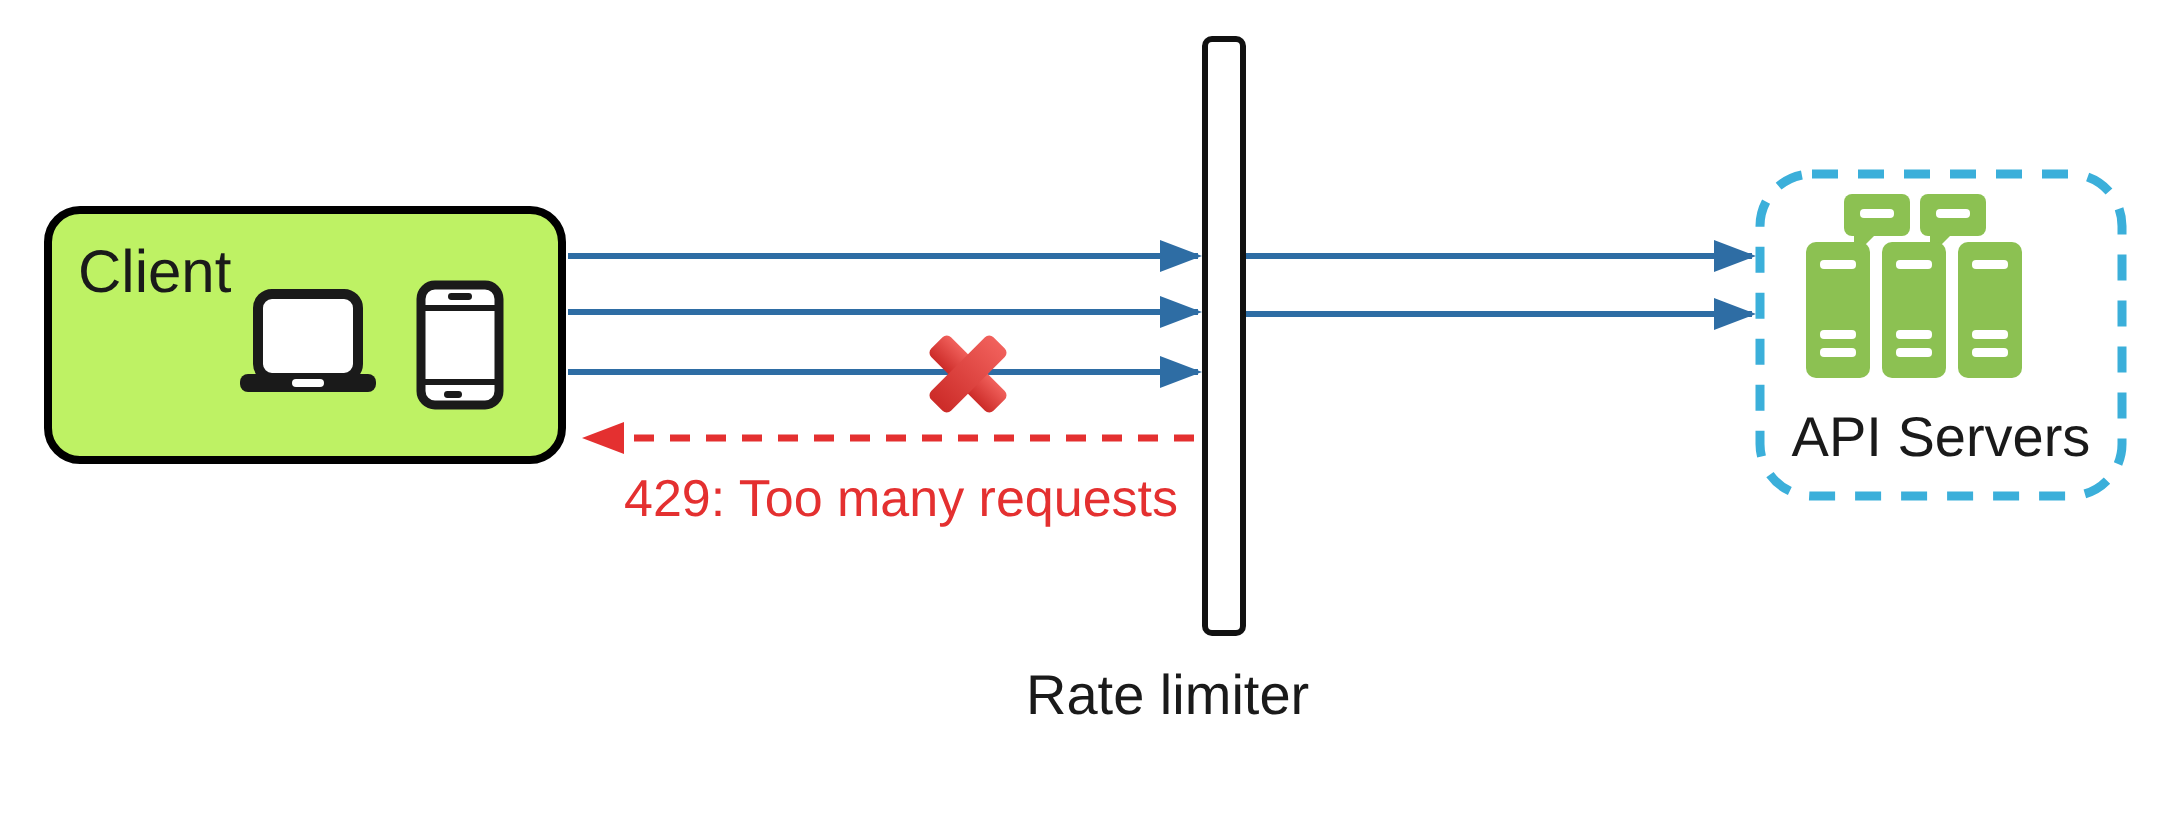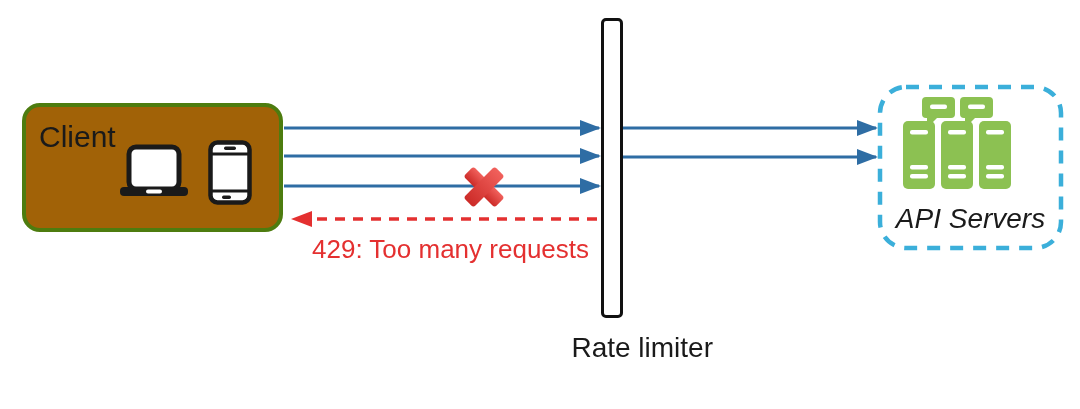--- a/index.html
+++ b/index.html
@@ -11,23 +11,23 @@
     font-family: "Liberation Sans", "DejaVu Sans", sans-serif;
     overflow: hidden;
   }
   .layer { position: absolute; left: 0; top: 0; }
 
   .client-box {
     position: absolute;
     left: 22px; top: 103px;
     width: 261px; height: 129px;
     box-sizing: border-box;
-    border: 4px solid #4d7c0f;
+    border: 4px solid #000000;
     border-radius: 18px;
-    background: #a16207;
+    background: #bef264;
   }
   .client-label {
     position: absolute;
     left: 13px; top: 13px;
     font-size: 30px;
     color: #1a1a1a;
     white-space: nowrap;
   }
   .laptop-icon { position: absolute; left: 94px; top: 36px; }
   .phone-icon  { position: absolute; left: 182px; top: 33px; }
@@ -38,36 +38,35 @@
     width: 22px; height: 300px;
     box-sizing: border-box;
     border: 3px solid #111111;
     border-radius: 5px;
     background: #ffffff;
   }
   .rate-limiter-label {
     position: absolute;
     left: 513px; top: 332px;
     width: 200px;
-    text-align: right;
+    text-align: left;
     font-size: 28px;
     color: #1a1a1a;
     white-space: nowrap;
   }
 
   .server-cluster { position: absolute; left: 903px; top: 97px; }
   .api-servers-label {
     position: absolute;
     left: 880px; top: 203px;
     width: 181px;
     text-align: center;
     font-size: 28px;
     color: #1a1a1a;
     white-space: nowrap;
-    font-style: italic;
   }
 
   .rejection-message {
     position: absolute;
     left: 312px; top: 234px;
     font-size: 26px;
     color: #E43030;
     white-space: nowrap;
   }
 </style>

